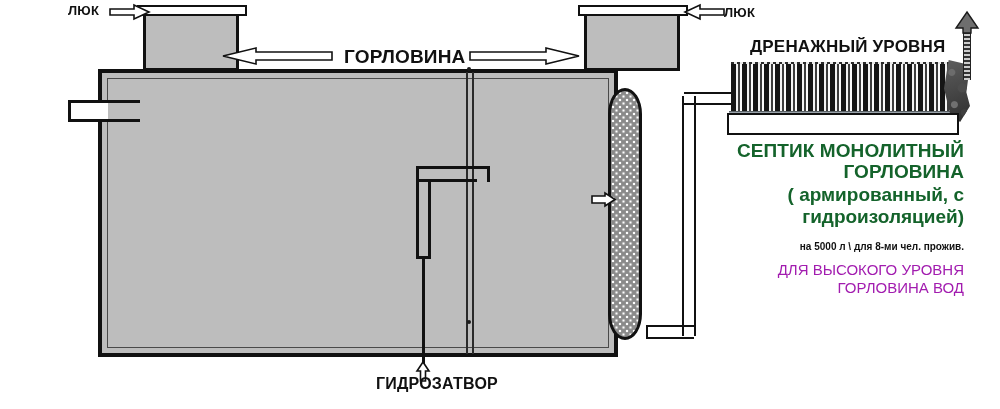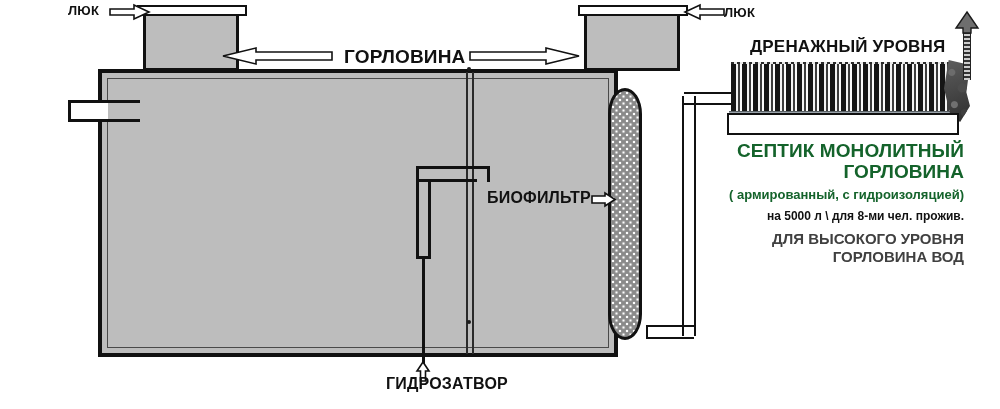--- a/index.html
+++ b/index.html
@@ -155,25 +155,25 @@
   .arrow-out{position:absolute;}
   .arrow-out svg{display:block;overflow:visible;}
   .arrow-out path{fill:#ffffff;stroke:#111111;stroke-width:1.6;}
 
   
   #info-block{
     left:664px; top:140px; width:300px;
     text-align:right;
   }
   .t-green{color:#14632b;font-weight:bold;}
-  .t-red{color:#404040;font-weight:bold;}
+  .t-red{color:#a21caf;font-weight:normal;}
   .t-black{color:#111111;font-weight:bold;}
   #title1{font-size:19px;line-height:21px;letter-spacing:.1px;}
-  #title2{font-size:13px;line-height:22px;margin-top:2px;}
-  #capacity{font-size:12px;line-height:20px;}
+  #title2{font-size:19px;line-height:22px;margin-top:2px;}
+  #capacity{font-size:10px;line-height:20px;margin-top:9px;}
   #groundwater{font-size:15px;line-height:18px;margin-top:4px;}
 
   
   .dot{position:absolute;width:4px;height:4px;background:#1c1c1c;border-radius:50%;}
 </style>
 </head>
 <body>
 
 <div id="stage">
 
@@ -263,23 +263,22 @@
     </svg>
   </div>
 
   <div class="lbl" style="left:68px;top:4px;font-size:13px;">ЛЮК</div>
 
   <div class="lbl" style="left:724px;top:6px;font-size:13px;">ЛЮК</div>
 
 
   <div class="lbl" style="left:344px;top:47px;font-size:19px;">ГОРЛОВИНА</div>
 
-  <div class="lbl" style="left:487px;top:190px;font-size:16px;">БИОФИЛЬТР</div>
-
-  <div class="lbl" style="left:386px;top:376px;font-size:16px;">ГИДРОЗАТВОР</div>
+
+  <div class="lbl" style="left:376px;top:376px;font-size:16px;">ГИДРОЗАТВОР</div>
 
   <div class="lbl" style="left:750px;top:38px;font-size:17px;">ДРЕНАЖНЫЙ УРОВНЯ</div>
 
   <div class="abs" id="info-block">
     <div id="title1" class="t-green">
       <span>СЕПТИК МОНОЛИТНЫЙ</span><br>
       <span>ГОРЛОВИНА</span>
     </div>
     <div id="title2" class="t-green">( армированный, с гидроизоляцией)</div>
     <div id="capacity" class="t-black">на  5000 л \ для 8-ми чел. прожив.</div>

